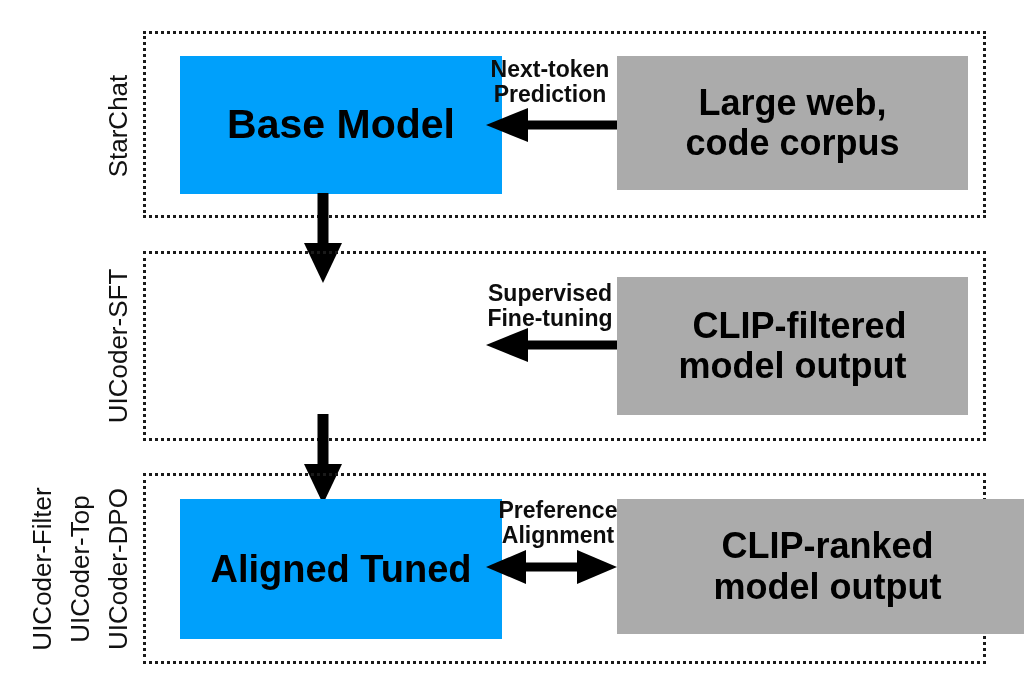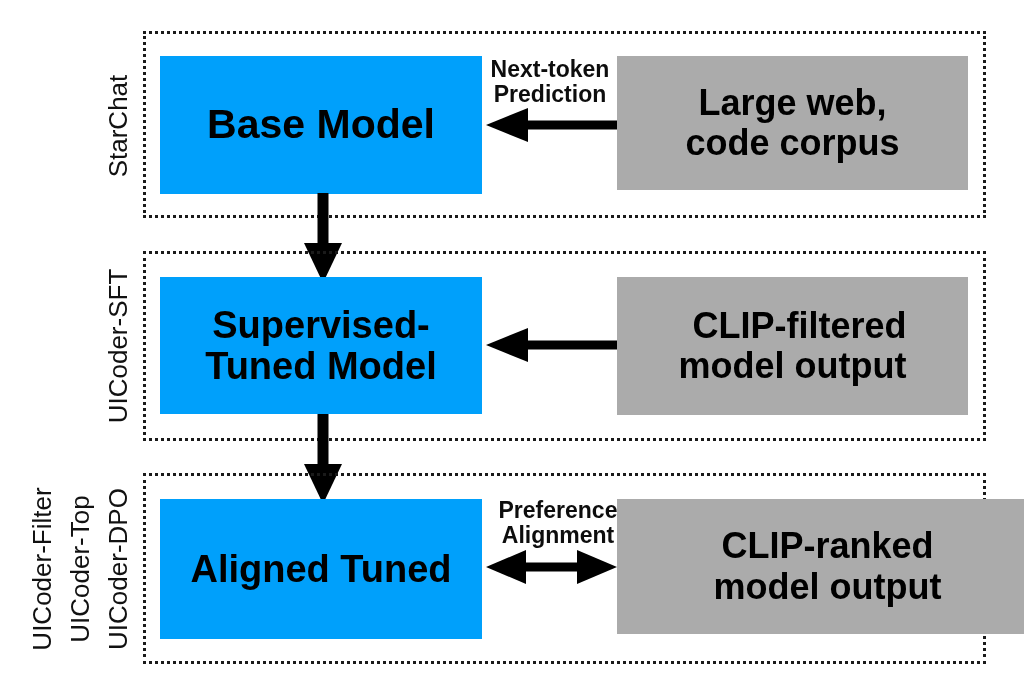--- a/index.html
+++ b/index.html
@@ -47,20 +47,21 @@
     box-sizing: border-box;
     background: #00a0fb;
     display: flex;
     align-items: center;
     justify-content: center;
     text-align: center;
     color: #000000;
     font-weight: bold;
     line-height: 1.06;
     padding: 2px 6px;
+    margin-left: 20px;
   }
 
   
   .data-box {
     position: absolute;
     box-sizing: border-box;
     background: #ababab;
     display: flex;
     align-items: center;
     justify-content: center;
@@ -125,25 +126,23 @@
     <svg width="46" height="90" viewBox="0 0 46 90">
       <line x1="23" y1="0" x2="23" y2="58" stroke="#000000" stroke-width="11"></line>
       <polygon points="23,90 4,50 42,50" fill="#000000"></polygon>
     </svg>
   </div>
 
   <div class="stage-panel" style="left:143px; top:251px; width:843px; height:190px;"></div>
 
   <div class="stage-label" style="left:18px; top:331px; width:200px; height:30px; line-height:30px;">UICoder-SFT</div>
 
-  <div class="model-box" style="left:160px; top:277px; width:322px; height:137px; font-size:38px;">
-    <span class="box-text">Supervised-
-Tuned Model</span>
-  </div>
 
+  <div class="edge-label" style="left:483px; top:281px; width:134px;">Supervised
+Fine-tuning</div>
 
   <div class="arrow" style="left:486px; top:332px; width:131px; height:26px;">
     <svg width="131" height="26" viewBox="0 0 131 26">
       <line x1="131" y1="13" x2="38" y2="13" stroke="#000000" stroke-width="9"></line>
       <polygon points="0,13 42,-4 42,30" fill="#000000"></polygon>
     </svg>
   </div>
 
   <div class="data-box" style="left:617px; top:277px; width:351px; height:138px; font-size:36px;text-align:right;">
     <span class="box-text">CLIP-filtered

